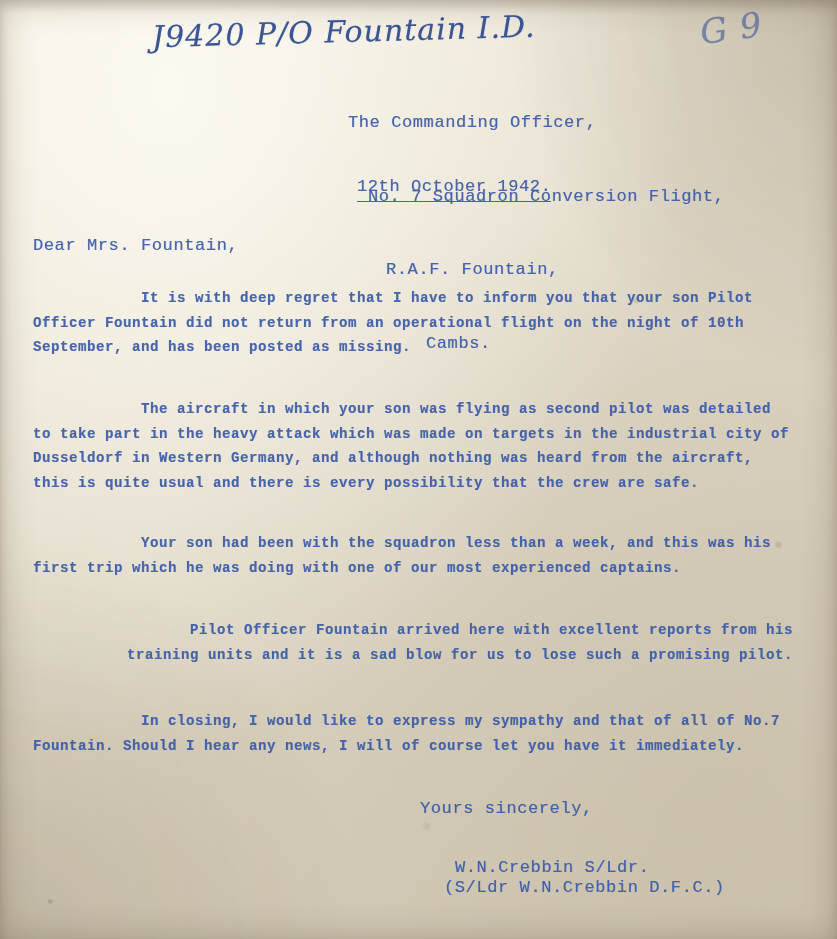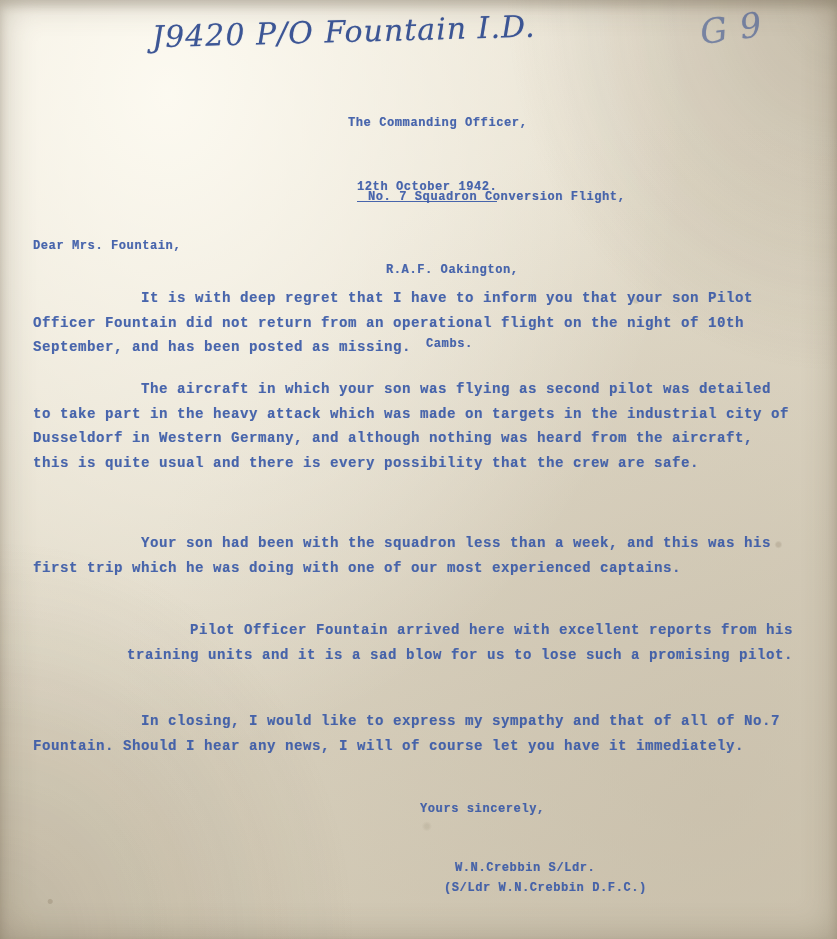--- a/index.html
+++ b/index.html
@@ -76,24 +76,24 @@
     top: 8px;
     font-size: 34px;
     transform: rotate(-8deg);
     opacity: .55;
   }
 
   
   .typed {
     position: absolute;
     white-space: pre;
-    font-size: 12px;
+    font-size: 17px;
     line-height: 24.5px;
     letter-spacing: 0.6px;
-    font-weight: 700;
+    font-weight: 400;
     color: #3a5aa8;
     text-shadow:
       0.4px 0 0 rgba(58,90,168,0.35),
       -0.3px 0.3px 0 rgba(58,90,168,0.25);
     opacity: .92;
   }
 
   #addr-block { left: 340px; top: 62px; }
   #addr-block div { text-align: left; }
   #addr-l1 { margin-left: 8px; }
@@ -121,21 +121,21 @@
     letter-spacing: 0.6px;
     font-weight: 700;
     color: #3a5aa8;
     text-indent: 108px;
     text-shadow:
       0.4px 0 0 rgba(58,90,168,0.33),
       -0.3px 0.3px 0 rgba(58,90,168,0.22);
     opacity: .92;
   }
   #p1 { top: 286px; }
-  #p2 { top: 377px; }
+  #p2 { top: 397px; }
   #p3 { top: 531px; }
   #p4 { top: 618px; text-align: right; }
   #p5 { top: 709px; }
 
   #closing { left: 420px; top: 797px; }
   #sign-1 { left: 455px; top: 856px; }
   #sign-2 { left: 444px; top: 876px; }
 </style>
 </head>
 <body>
@@ -144,21 +144,21 @@
 
   <div class="layer">
 
     <div class="handwriting" id="hw-ref">J9420 P/O Fountain I.D.</div>
 
     <div class="handwriting" id="hw-mark">G 9</div>
 
     <div class="typed" id="addr-block">
       <div id="addr-l1">The Commanding Officer,</div>
       <div id="addr-l2">No. 7 Squadron Conversion Flight,</div>
-      <div id="addr-l3">R.A.F. Oakington,</div>
+      <div id="addr-l3">R.A.F. Fountain,</div>
       <div id="addr-l4">Cambs.</div>
     </div>
 
     <div class="typed" id="date-line">12th October 1942.</div>
 
     <div class="typed" id="salutation">Dear Mrs. Fountain,</div>
 
     <div class="para" id="p1">It is with deep regret that I have to inform you that your son Pilot Officer Fountain did not return from an operational flight on the night of 10th September, and has been posted as missing.</div>
     <div class="para" id="p2">The aircraft in which your son was flying as second pilot was detailed to take part in the heavy attack which was made on targets in the industrial city of Dusseldorf in Western Germany, and although nothing was heard from the aircraft, this is quite usual and there is every possibility that the crew are safe.</div>
     <div class="para" id="p3">Your son had been with the squadron less than a week, and this was his first trip which he was doing with one of our most experienced captains.</div>

